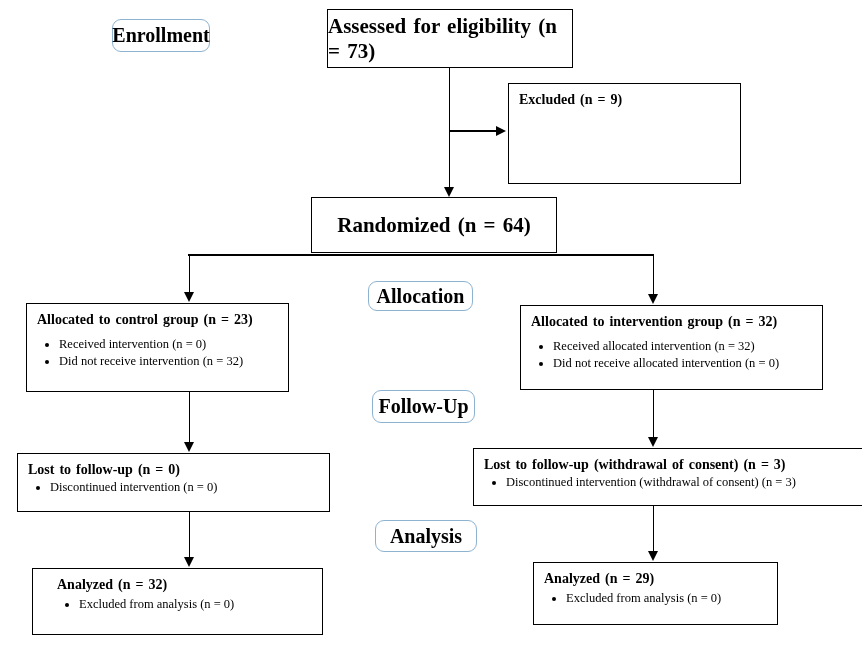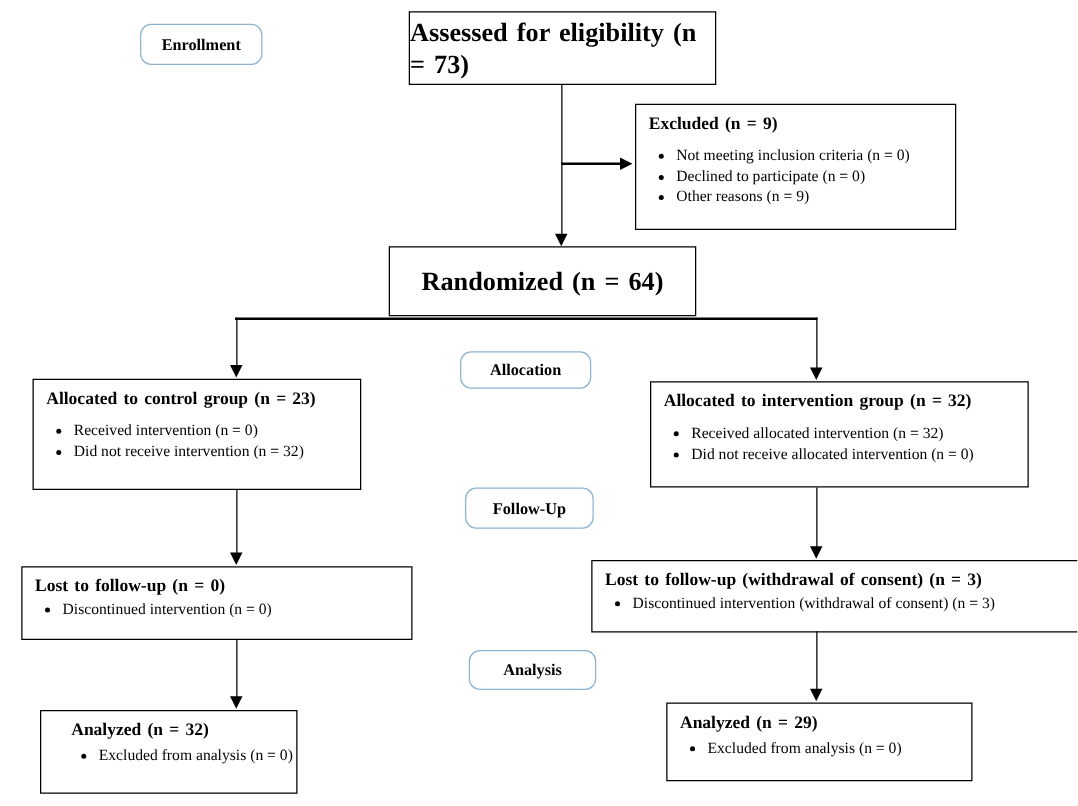--- a/index.html
+++ b/index.html
@@ -5,21 +5,21 @@
   html,body { margin:0; padding:0; background:#fff; }
   .canvas {
     position:relative; width:862px; height:645px; background:#ffffff;
     font-family:"Liberation Serif", serif; color:#000; overflow:hidden;
   }
   
   .stage {
     position:absolute; box-sizing:border-box;
     border:1.5px solid #8db3d1; border-radius:9px; background:#fff;
     display:flex; align-items:center; justify-content:center;
-    font-weight:bold; font-size:13px;
+    font-weight:bold; font-size:20px;
   }
   
   .box {
     position:absolute; box-sizing:border-box;
     border:1.9px solid #000; background:#fff; padding:8px 10px;
   }
   .box.center { display:flex; align-items:center; justify-content:center; padding:0; }
   .box-title { font-weight:bold; font-size:14px; word-spacing:1.5px; display:block; }
   .box.center .box-title { font-size:21px; word-spacing:2px; }
   ul.bullets { margin:2px 0 0 0; padding-left:22px; font-size:12.5px; list-style:disc outside; }
@@ -45,27 +45,22 @@
 
   <div class="stage" style="left:112px; top:19px; width:98px; height:33px;">Enrollment</div>
   <div class="stage" style="left:372px; top:390px; width:103px; height:33px;">Follow-Up</div>
   <div class="stage" style="left:368px; top:281px; width:105px; height:30px;">Allocation</div>
   <div class="stage" style="left:375px; top:520px; width:102px; height:32px;">Analysis</div>
 
   <div class="box center" style="left:327px; top:9px; width:246px; height:59px;">
     <span class="box-title">Assessed for eligibility  (n = 73)</span>
   </div>
 
-  <div class="box" style="left:508px; top:83px; width:257px; height:101px;">
+  <div class="box" style="left:508px; top:83px; width:233px; height:101px;">
     <span class="box-title">Excluded (n = 9)</span>
-    <ul class="bullets gap">
-        <li>Not meeting inclusion criteria (n = 0)</li>
-        <li>Declined to participate (n = 0)</li>
-        <li>Other reasons (n = 9)</li>
-      </ul>
   </div>
 
   <div class="box center" style="left:311px; top:197px; width:246px; height:56px;">
     <span class="box-title">Randomized (n = 64)</span>
   </div>
 
   <div class="box" style="left:26px; top:303px; width:263px; height:89px;">
     <span class="box-title">Allocated to control group (n = 23)</span>
     <ul class="bullets gap">
         <li>Received intervention (n = 0)</li>
@@ -88,21 +83,21 @@
       </ul>
   </div>
 
   <div class="box" style="left:473px; top:448px; width:415px; height:58px;">
     <span class="box-title">Lost to follow-up (withdrawal of consent) (n = 3)</span>
     <ul class="bullets">
         <li>Discontinued intervention (withdrawal of consent) (n = 3)</li>
       </ul>
   </div>
 
-  <div class="box" style="left:32px; top:568px; width:206px; height:67px;padding-left:24px;">
+  <div class="box" style="left:32px; top:568px; width:291px; height:67px;padding-left:24px;">
     <span class="box-title">Analyzed (n = 32)</span>
     <ul class="bullets" style="margin-top:4px">
         <li>Excluded from analysis (n = 0)</li>
       </ul>
   </div>
 
   <div class="box" style="left:533px; top:562px; width:245px; height:63px;">
     <span class="box-title">Analyzed (n = 29)</span>
     <ul class="bullets" style="margin-top:4px">
         <li>Excluded from analysis (n = 0)</li>

